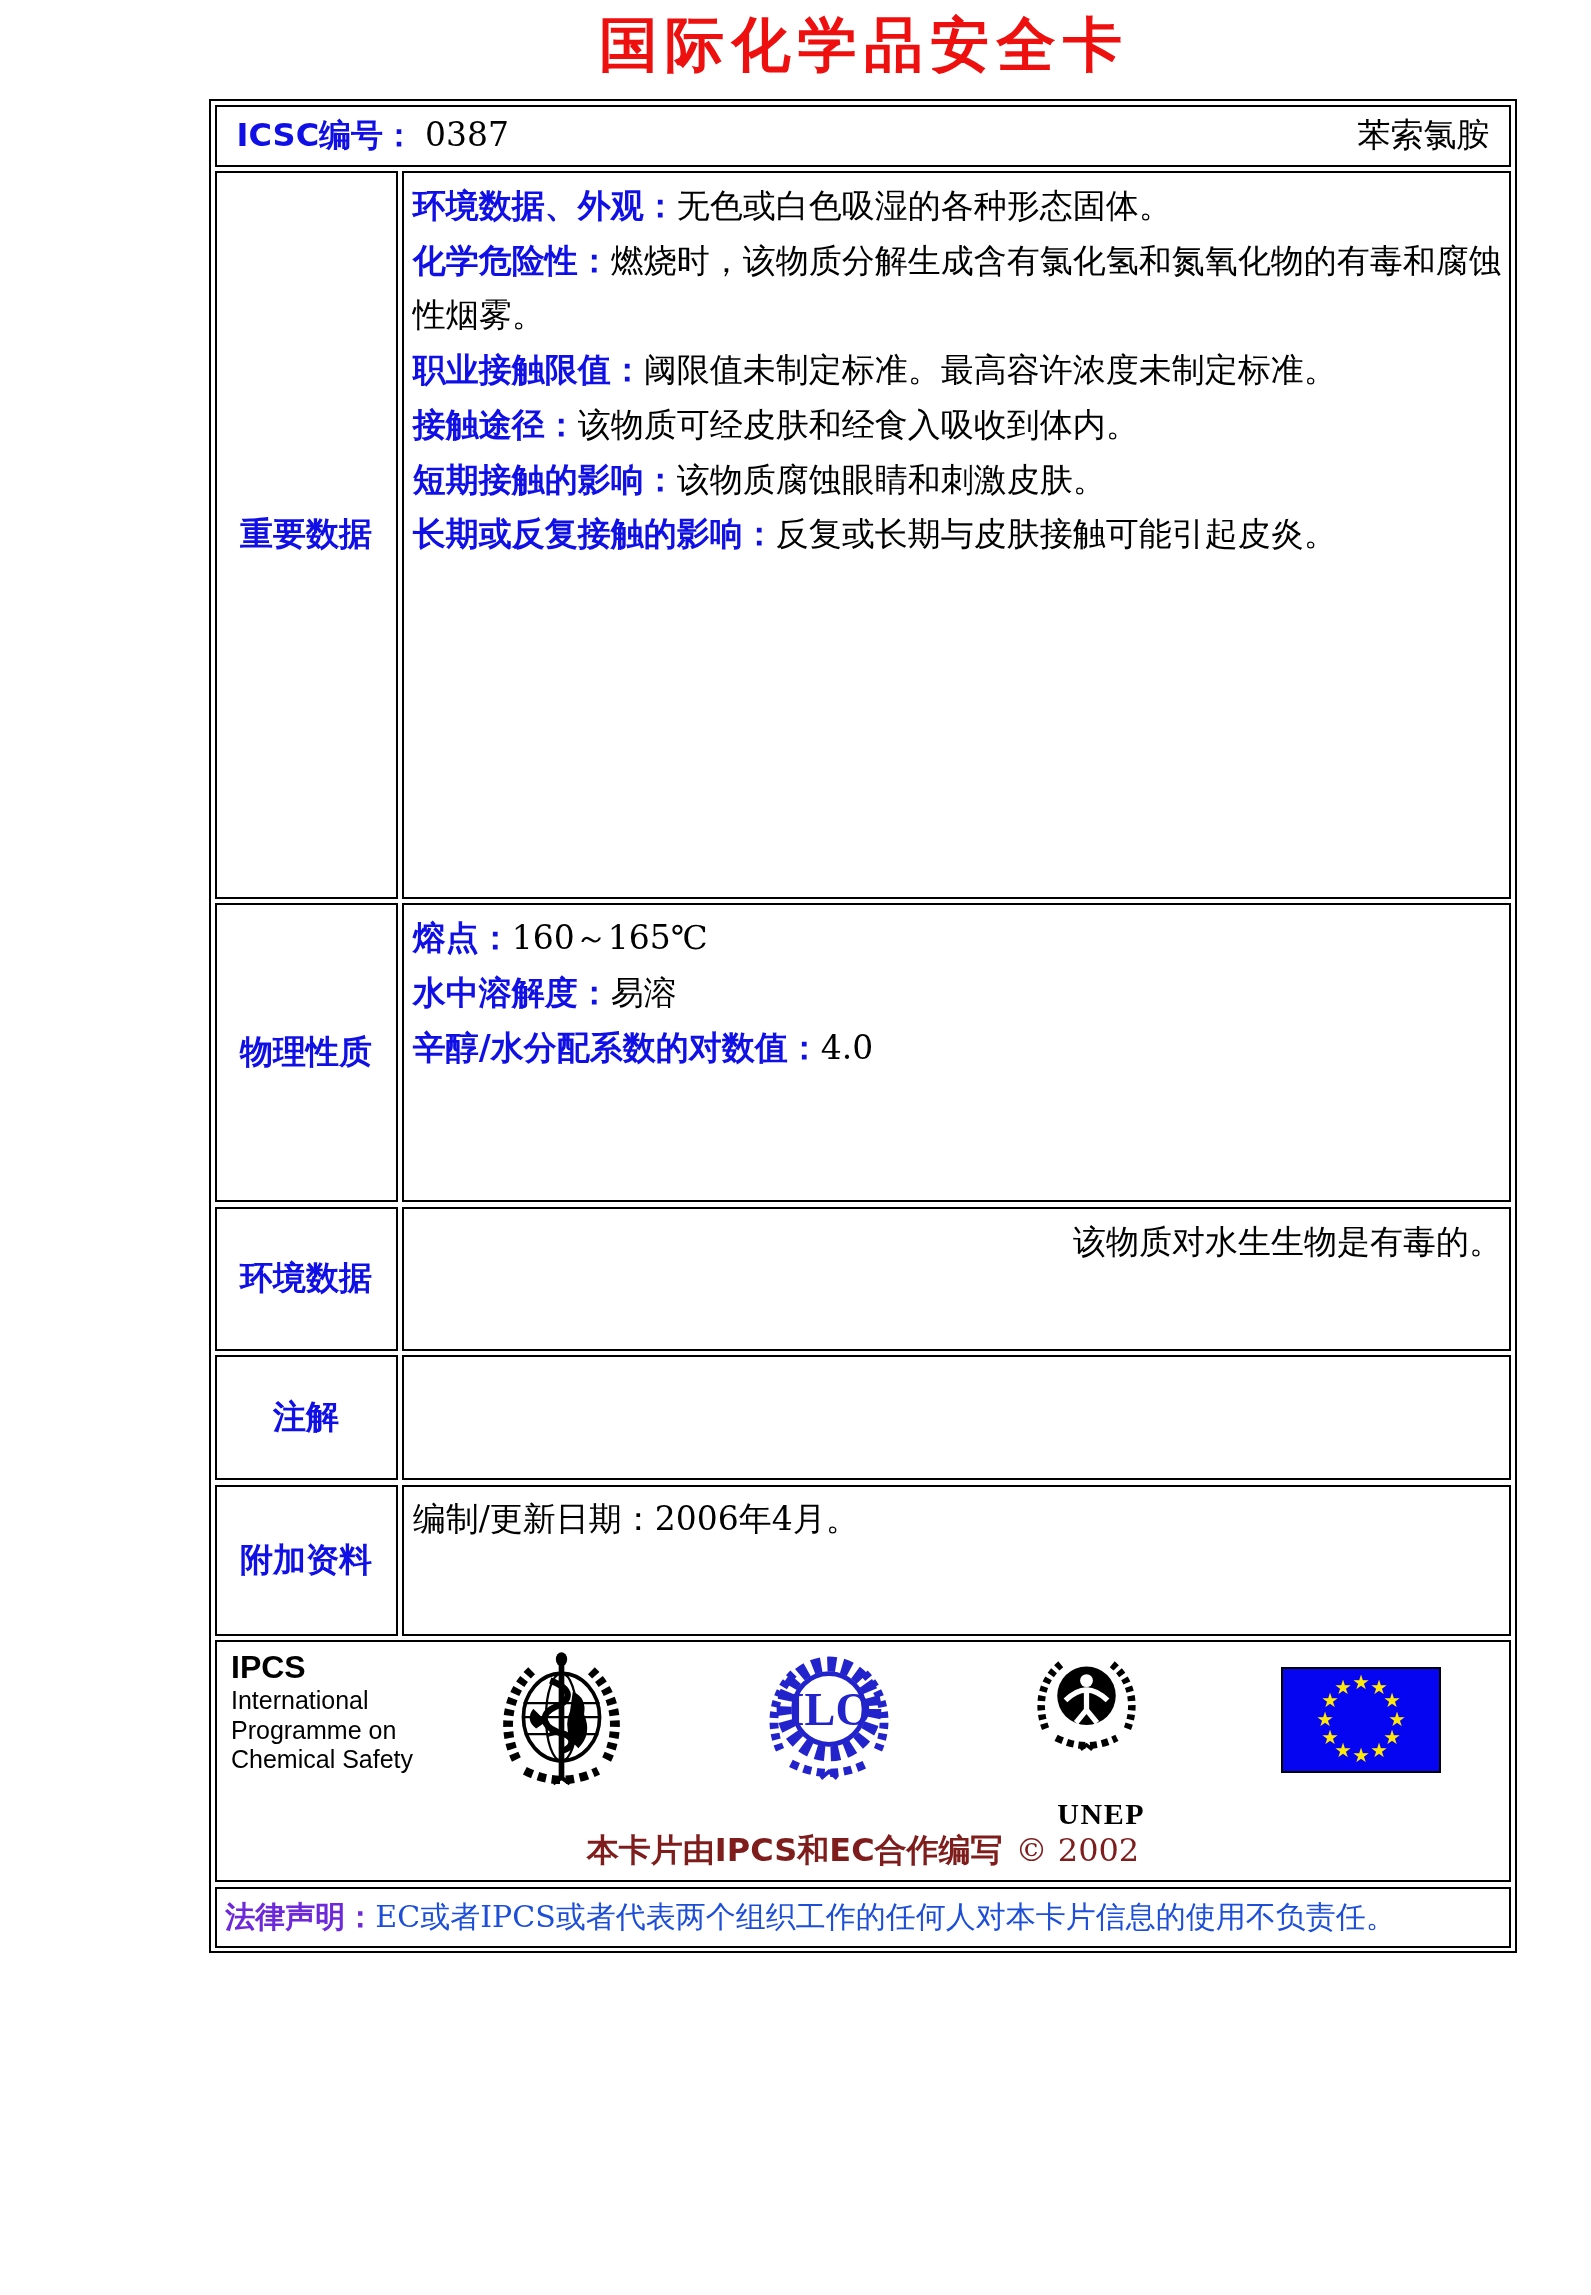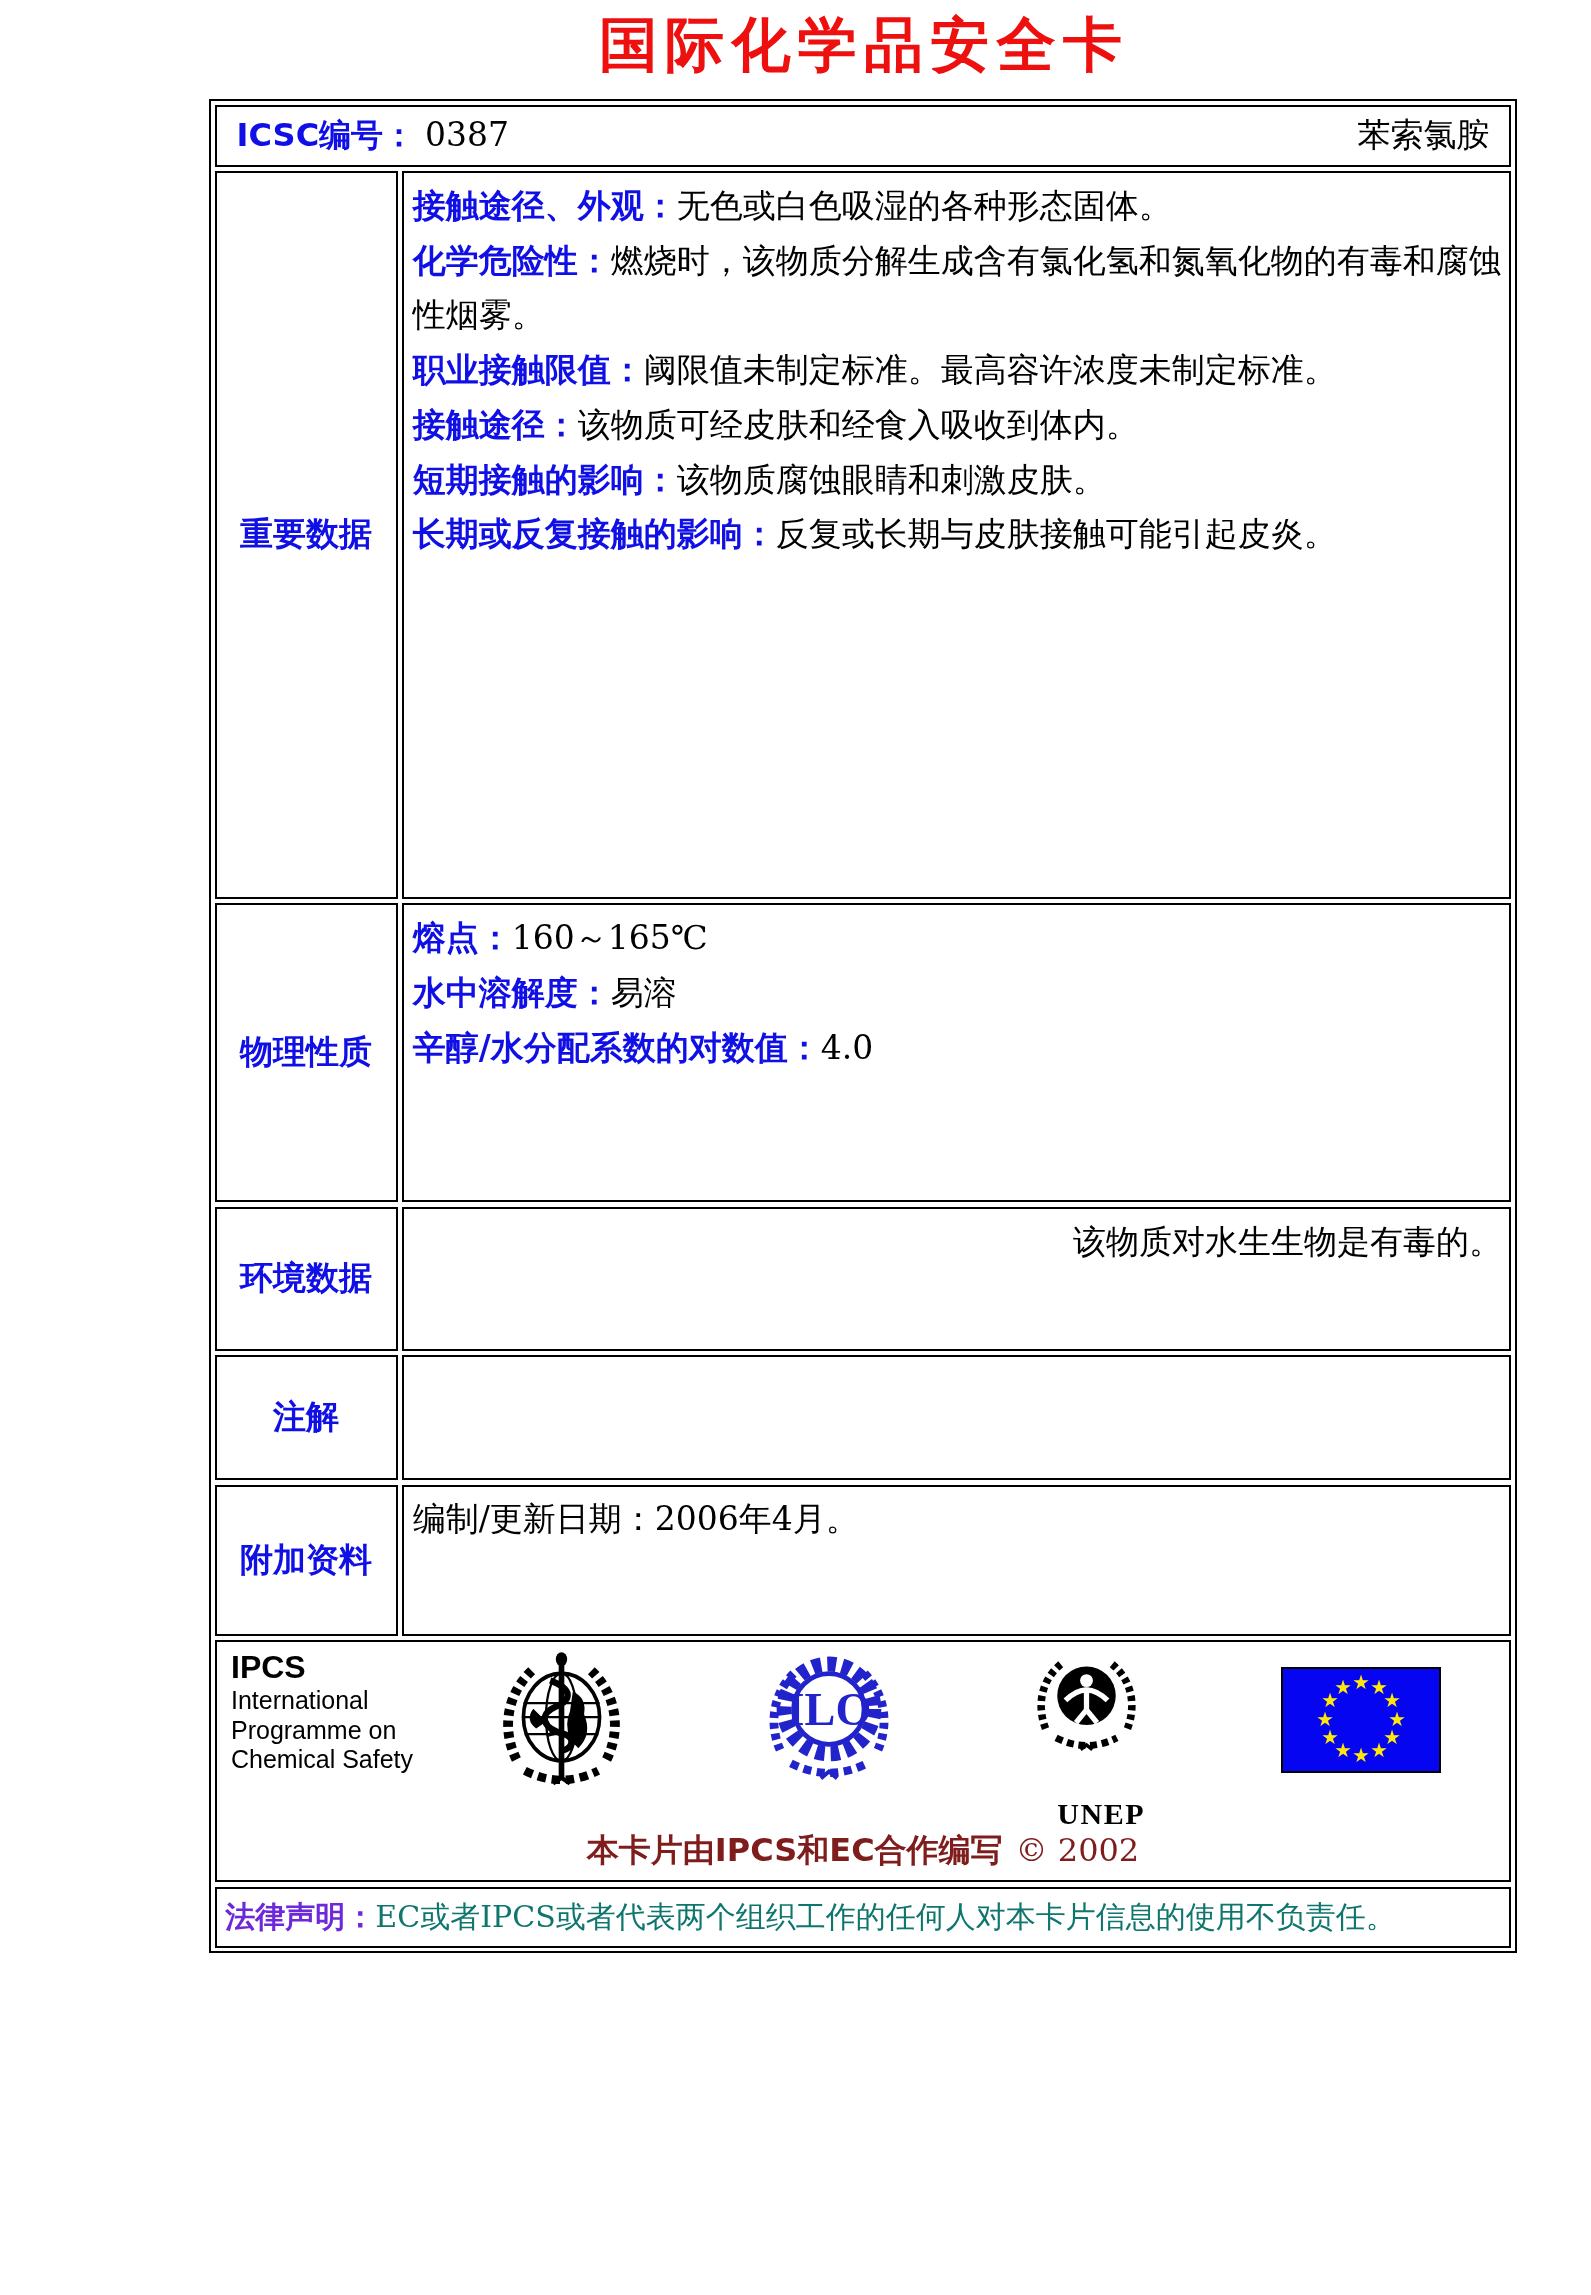--- a/index.html
+++ b/index.html
@@ -76,21 +76,21 @@
     font-family:"DejaVu Sans", sans-serif;
   }
   .credit-bold { font-weight:bold; }
   .credit-year { font-weight:normal; font-family:"DejaVu Serif", serif; margin-left:13px; }
   
   .legal-cell {
     flex:1; min-height:61px; display:flex; align-items:center; padding:4.4px 8.7px;
     font-size:30px;
   }
   .legal-label { font-weight:bold; font-family:"DejaVu Sans", sans-serif; color:#6d28d9; }
-  .legal-text { color:#0f766e; }
+  .legal-text { color:#1d4ed8; }
   svg text { font-family:"Liberation Serif", serif; }
 </style>
 </head>
 <body>
 
 <div class="page">
 
   <div class="doc-title">国际化学品安全卡</div>
 
   <div class="card">
@@ -100,21 +100,21 @@
         <span>
           <span class="blue-label">ICSC编号：</span><span class="hdr-num">0387</span>
         </span>
         <span class="chem-name">苯索氯胺</span>
       </div>
     </div>
 
     <div class="row h-important">
       <div class="cell label-cell">重要数据</div>
       <div class="cell content-cell">
-        <div class="line"><span class="k">接触途径、外观：</span><span class="v">无色或白色吸湿的各种形态固体。</span></div>
+        <div class="line"><span class="k">环境数据、外观：</span><span class="v">无色或白色吸湿的各种形态固体。</span></div>
         <div class="line"><span class="k">化学危险性：</span><span class="v">燃烧时，该物质分解生成含有氯化氢和氮氧化物的有毒和腐蚀性烟雾。</span></div>
         <div class="line"><span class="k">职业接触限值：</span><span class="v">阈限值未制定标准。最高容许浓度未制定标准。</span></div>
         <div class="line"><span class="k">接触途径：</span><span class="v">该物质可经皮肤和经食入吸收到体内。</span></div>
         <div class="line"><span class="k">短期接触的影响：</span><span class="v">该物质腐蚀眼睛和刺激皮肤。</span></div>
         <div class="line"><span class="k">长期或反复接触的影响：</span><span class="v">反复或长期与皮肤接触可能引起皮炎。</span></div>
       </div>
     </div>
 
     <div class="row h-physical">
       <div class="cell label-cell">物理性质</div>

